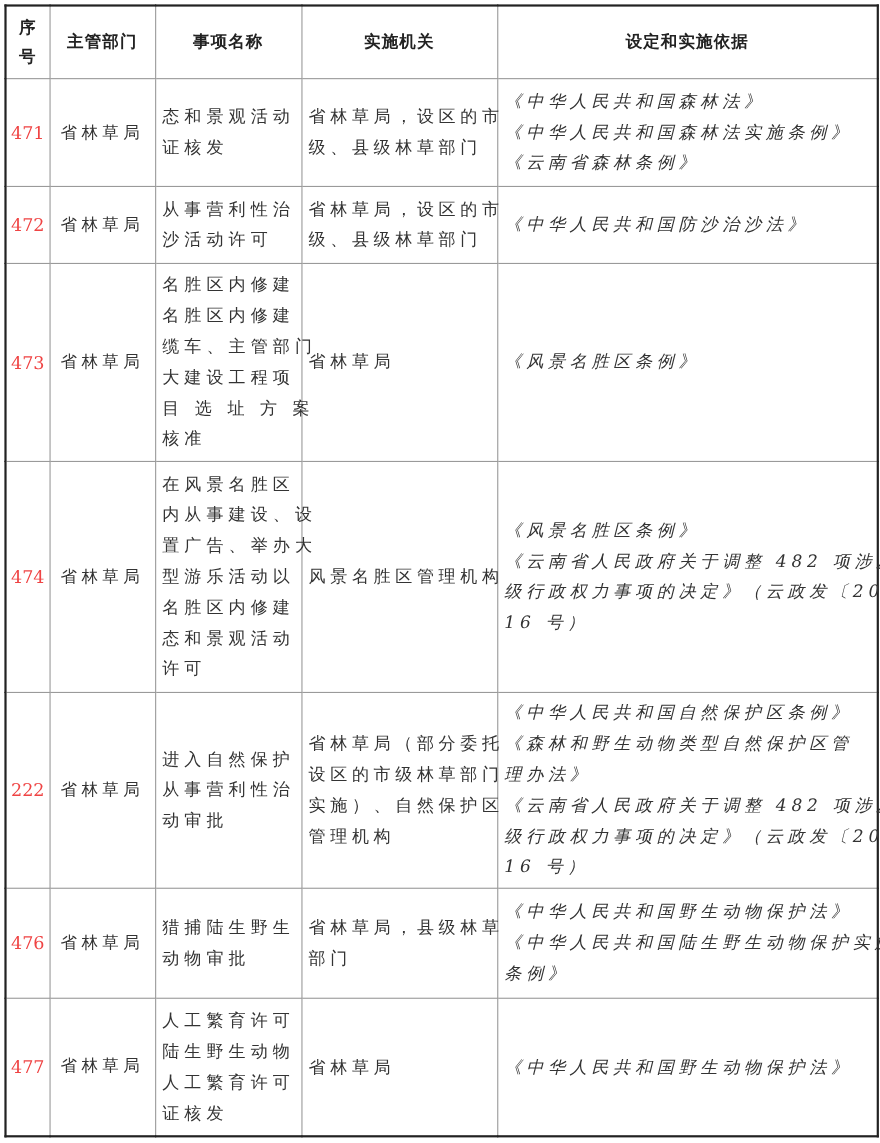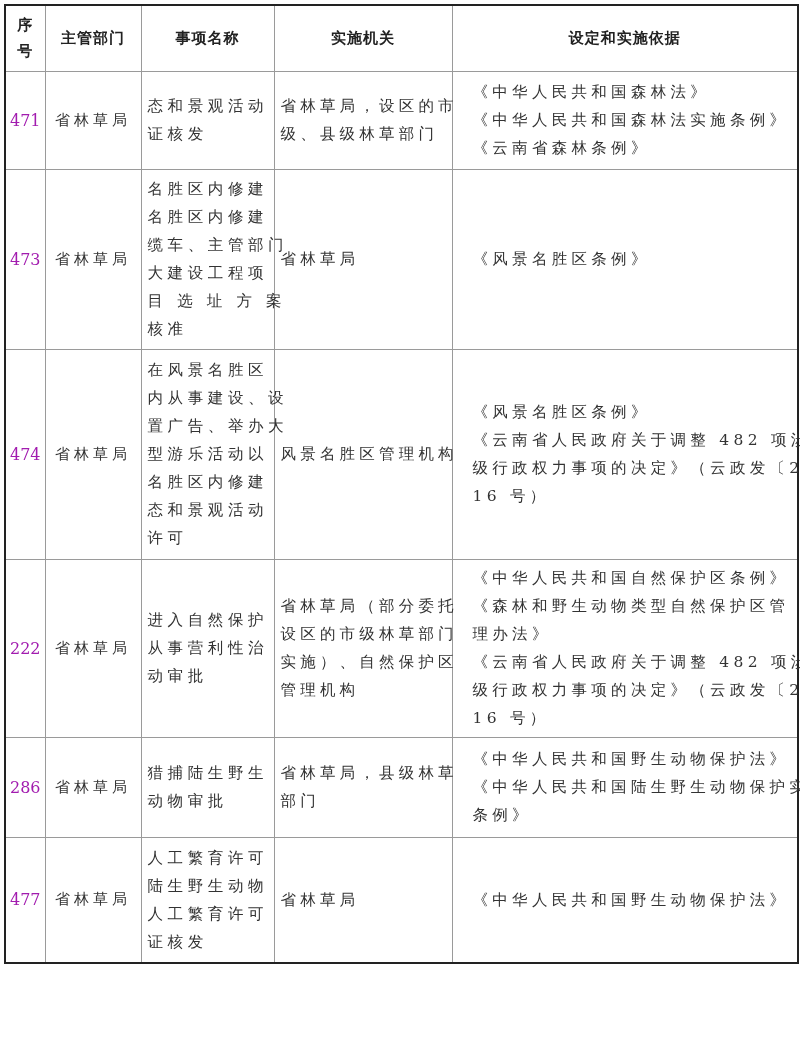--- a/index.html
+++ b/index.html
@@ -17,29 +17,29 @@
   table.doc th {
     font-family: "DejaVu Sans", "Liberation Sans", sans-serif;
     font-weight: bold; font-size: 15px; color: #222; text-align: center;
     letter-spacing: 1px; line-height: 24px;
   }
   col.c-no { width: 40px; }
   col.c-dept { width: 96px; }
   col.c-name { width: 133px; }
   col.c-org { width: 178px; }
   col.c-basis { width: 346px; }
-  .cell-no { text-align: center; font-size: 16px; color: #a21caf; margin-left: 18px; }
+  .cell-no { text-align: center; font-size: 16px; color: #ef4444; margin-left: 18px; }
   .cell-dept { text-align: center; font-size: 15px; letter-spacing: 4px; color: #333; }
   .lines { padding: 0 6px 0 6px; }
   .line { display: block; height: 28px; line-height: 28px; font-size: 15.5px;
           white-space: nowrap; color: #333; }
   .name .line { letter-spacing: 4.6px; }
   .org .line { letter-spacing: 4.2px; }
   .basis .line { letter-spacing: 4.3px; }
-  .basis .lines { padding-left: 20px; }
+  .basis .lines { padding-left: 6px; font-style: italic; }
   tr.hdr { height: 66px; }
   tr.r471 { height: 98px; }
   tr.r472 { height: 70px; }
   tr.r473 { height: 180px; }
   tr.r474 { height: 210px; }
   tr.r475 { height: 178px; }
   tr.r476 { height: 100px; }
   tr.r477 { height: 126px; }
   .hdr-no span { display: block; line-height: 26px; }
 </style>
@@ -83,20 +83,41 @@
           </div>
         </td>
         <td class="basis">
           <div class="lines">
             <span class="line">《中华人民共和国森林法》</span>
             <span class="line">《中华人民共和国森林法实施条例》</span>
             <span class="line">《云南省森林条例》</span>
           </div>
         </td>
       </tr>
+      <tr class="r472">
+        <td class="cell-no">472</td>
+        <td class="cell-dept">省林草局</td>
+        <td class="name">
+          <div class="lines">
+            <span class="line">从事营利性治</span>
+            <span class="line">沙活动许可</span>
+          </div>
+        </td>
+        <td class="org">
+          <div class="lines">
+            <span class="line">省林草局，设区的市</span>
+            <span class="line">级、县级林草部门</span>
+          </div>
+        </td>
+        <td class="basis">
+          <div class="lines">
+            <span class="line">《中华人民共和国防沙治沙法》</span>
+          </div>
+        </td>
+      </tr>
       <tr class="r473">
         <td class="cell-no">473</td>
         <td class="cell-dept">省林草局</td>
         <td class="name">
           <div class="lines">
             <span class="line">名胜区内修建</span>
             <span class="line">名胜区内修建</span>
             <span class="line">缆车、主管部门</span>
             <span class="line">大建设工程项</span>
             <span class="line">目 选 址 方 案</span>
@@ -165,21 +186,21 @@
             <span class="line">《中华人民共和国自然保护区条例》</span>
             <span class="line">《森林和野生动物类型自然保护区管</span>
             <span class="line">理办法》</span>
             <span class="line">《云南省人民政府关于调整 482 项涉及省</span>
             <span class="line">级行政权力事项的决定》（云政发〔2020〕</span>
             <span class="line">16 号）</span>
           </div>
         </td>
       </tr>
       <tr class="r476">
-        <td class="cell-no">286</td>
+        <td class="cell-no">476</td>
         <td class="cell-dept">省林草局</td>
         <td class="name">
           <div class="lines">
             <span class="line">猎捕陆生野生</span>
             <span class="line">动物审批</span>
           </div>
         </td>
         <td class="org">
           <div class="lines">
             <span class="line">省林草局，县级林草</span>

